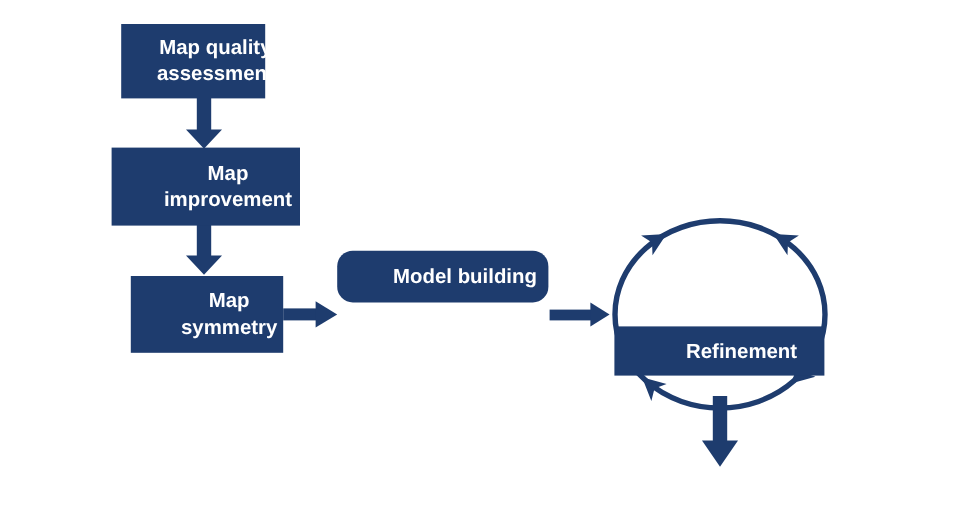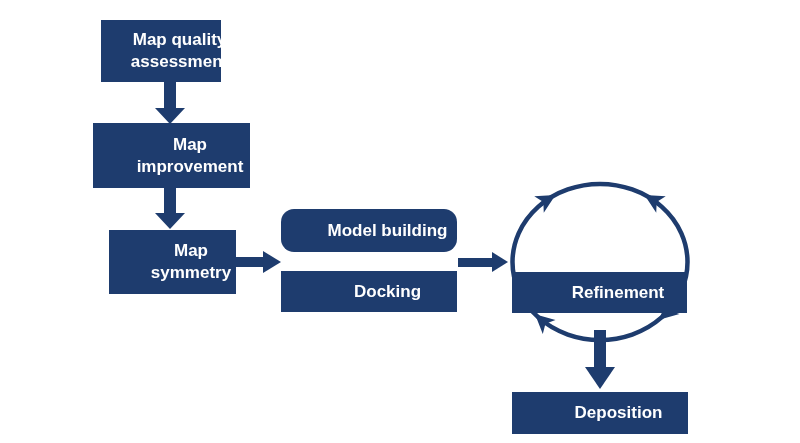--- a/index.html
+++ b/index.html
@@ -86,23 +86,17 @@
     <span>Map
 improvement</span>
   </div>
   <div class="box b3">
     <span>Map
 symmetry</span>
   </div>
   <div class="box b4">
     <span>Model building</span>
   </div>
-  <div class="box b5">
-    <span>Docking</span>
-  </div>
   <div class="box b7">
     <span>Refinement</span>
-  </div>
-  <div class="box b8">
-    <span>Deposition</span>
   </div>
 
 </div>
 
 </body></html>

